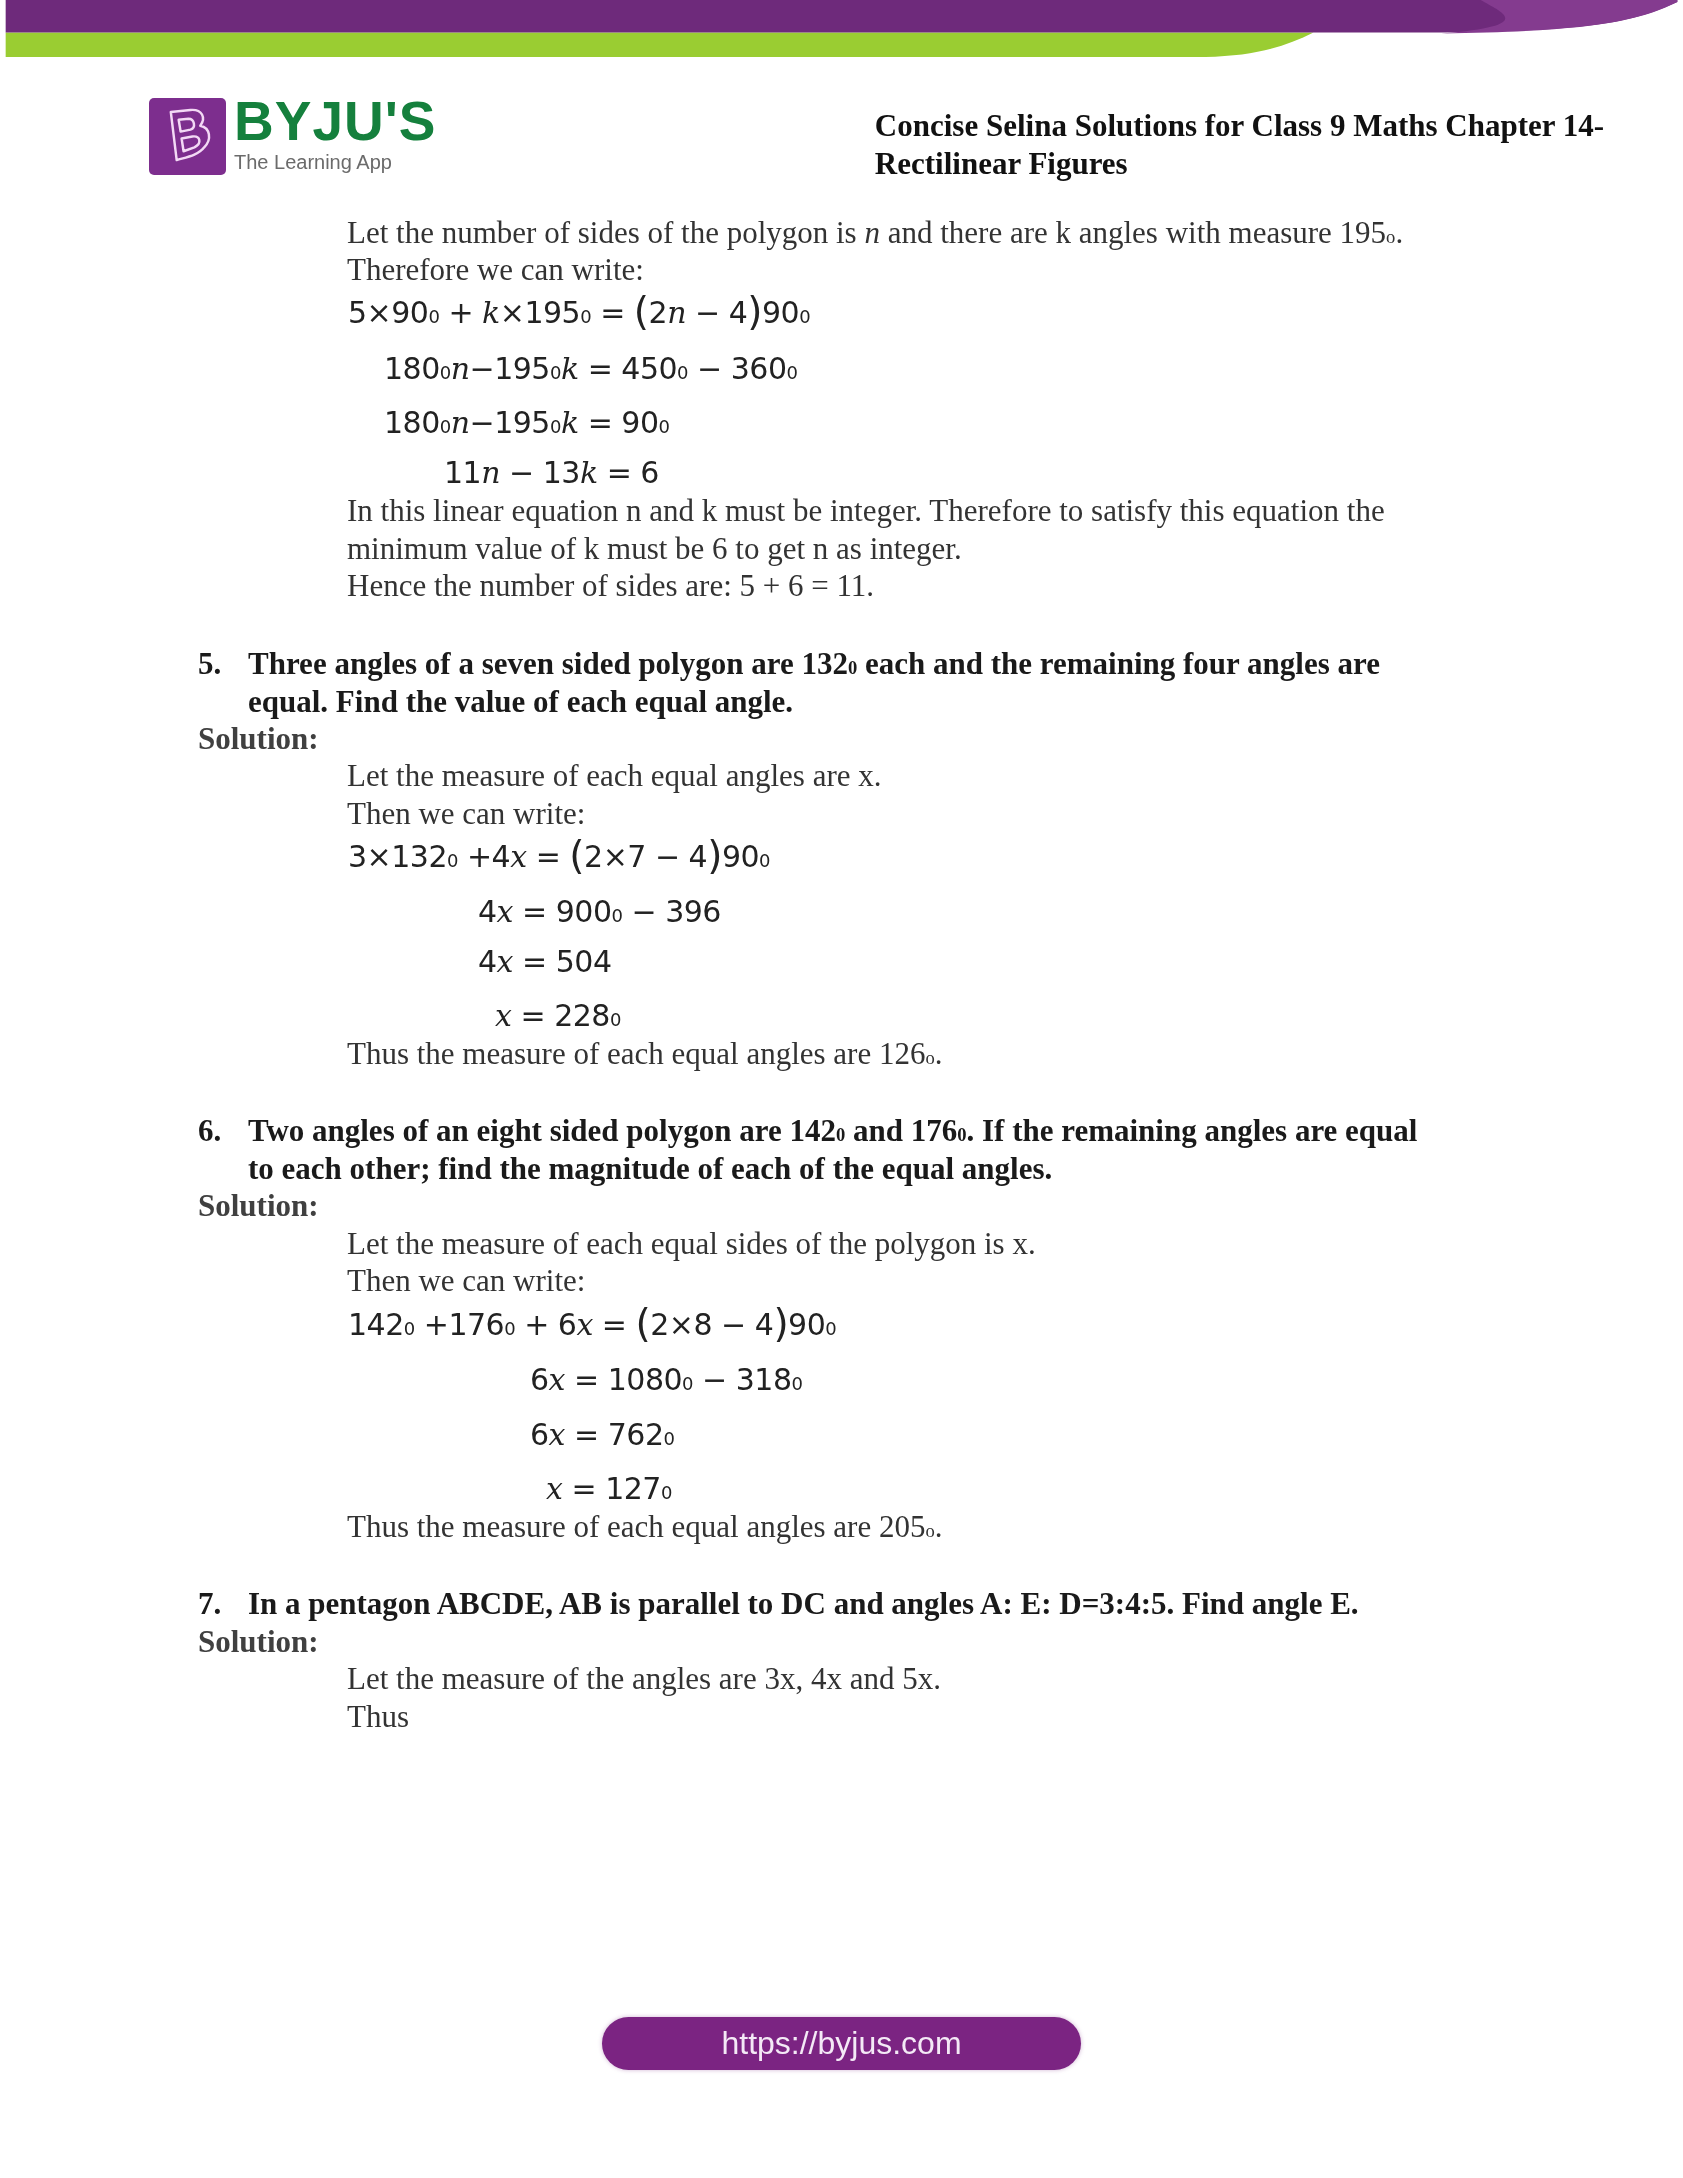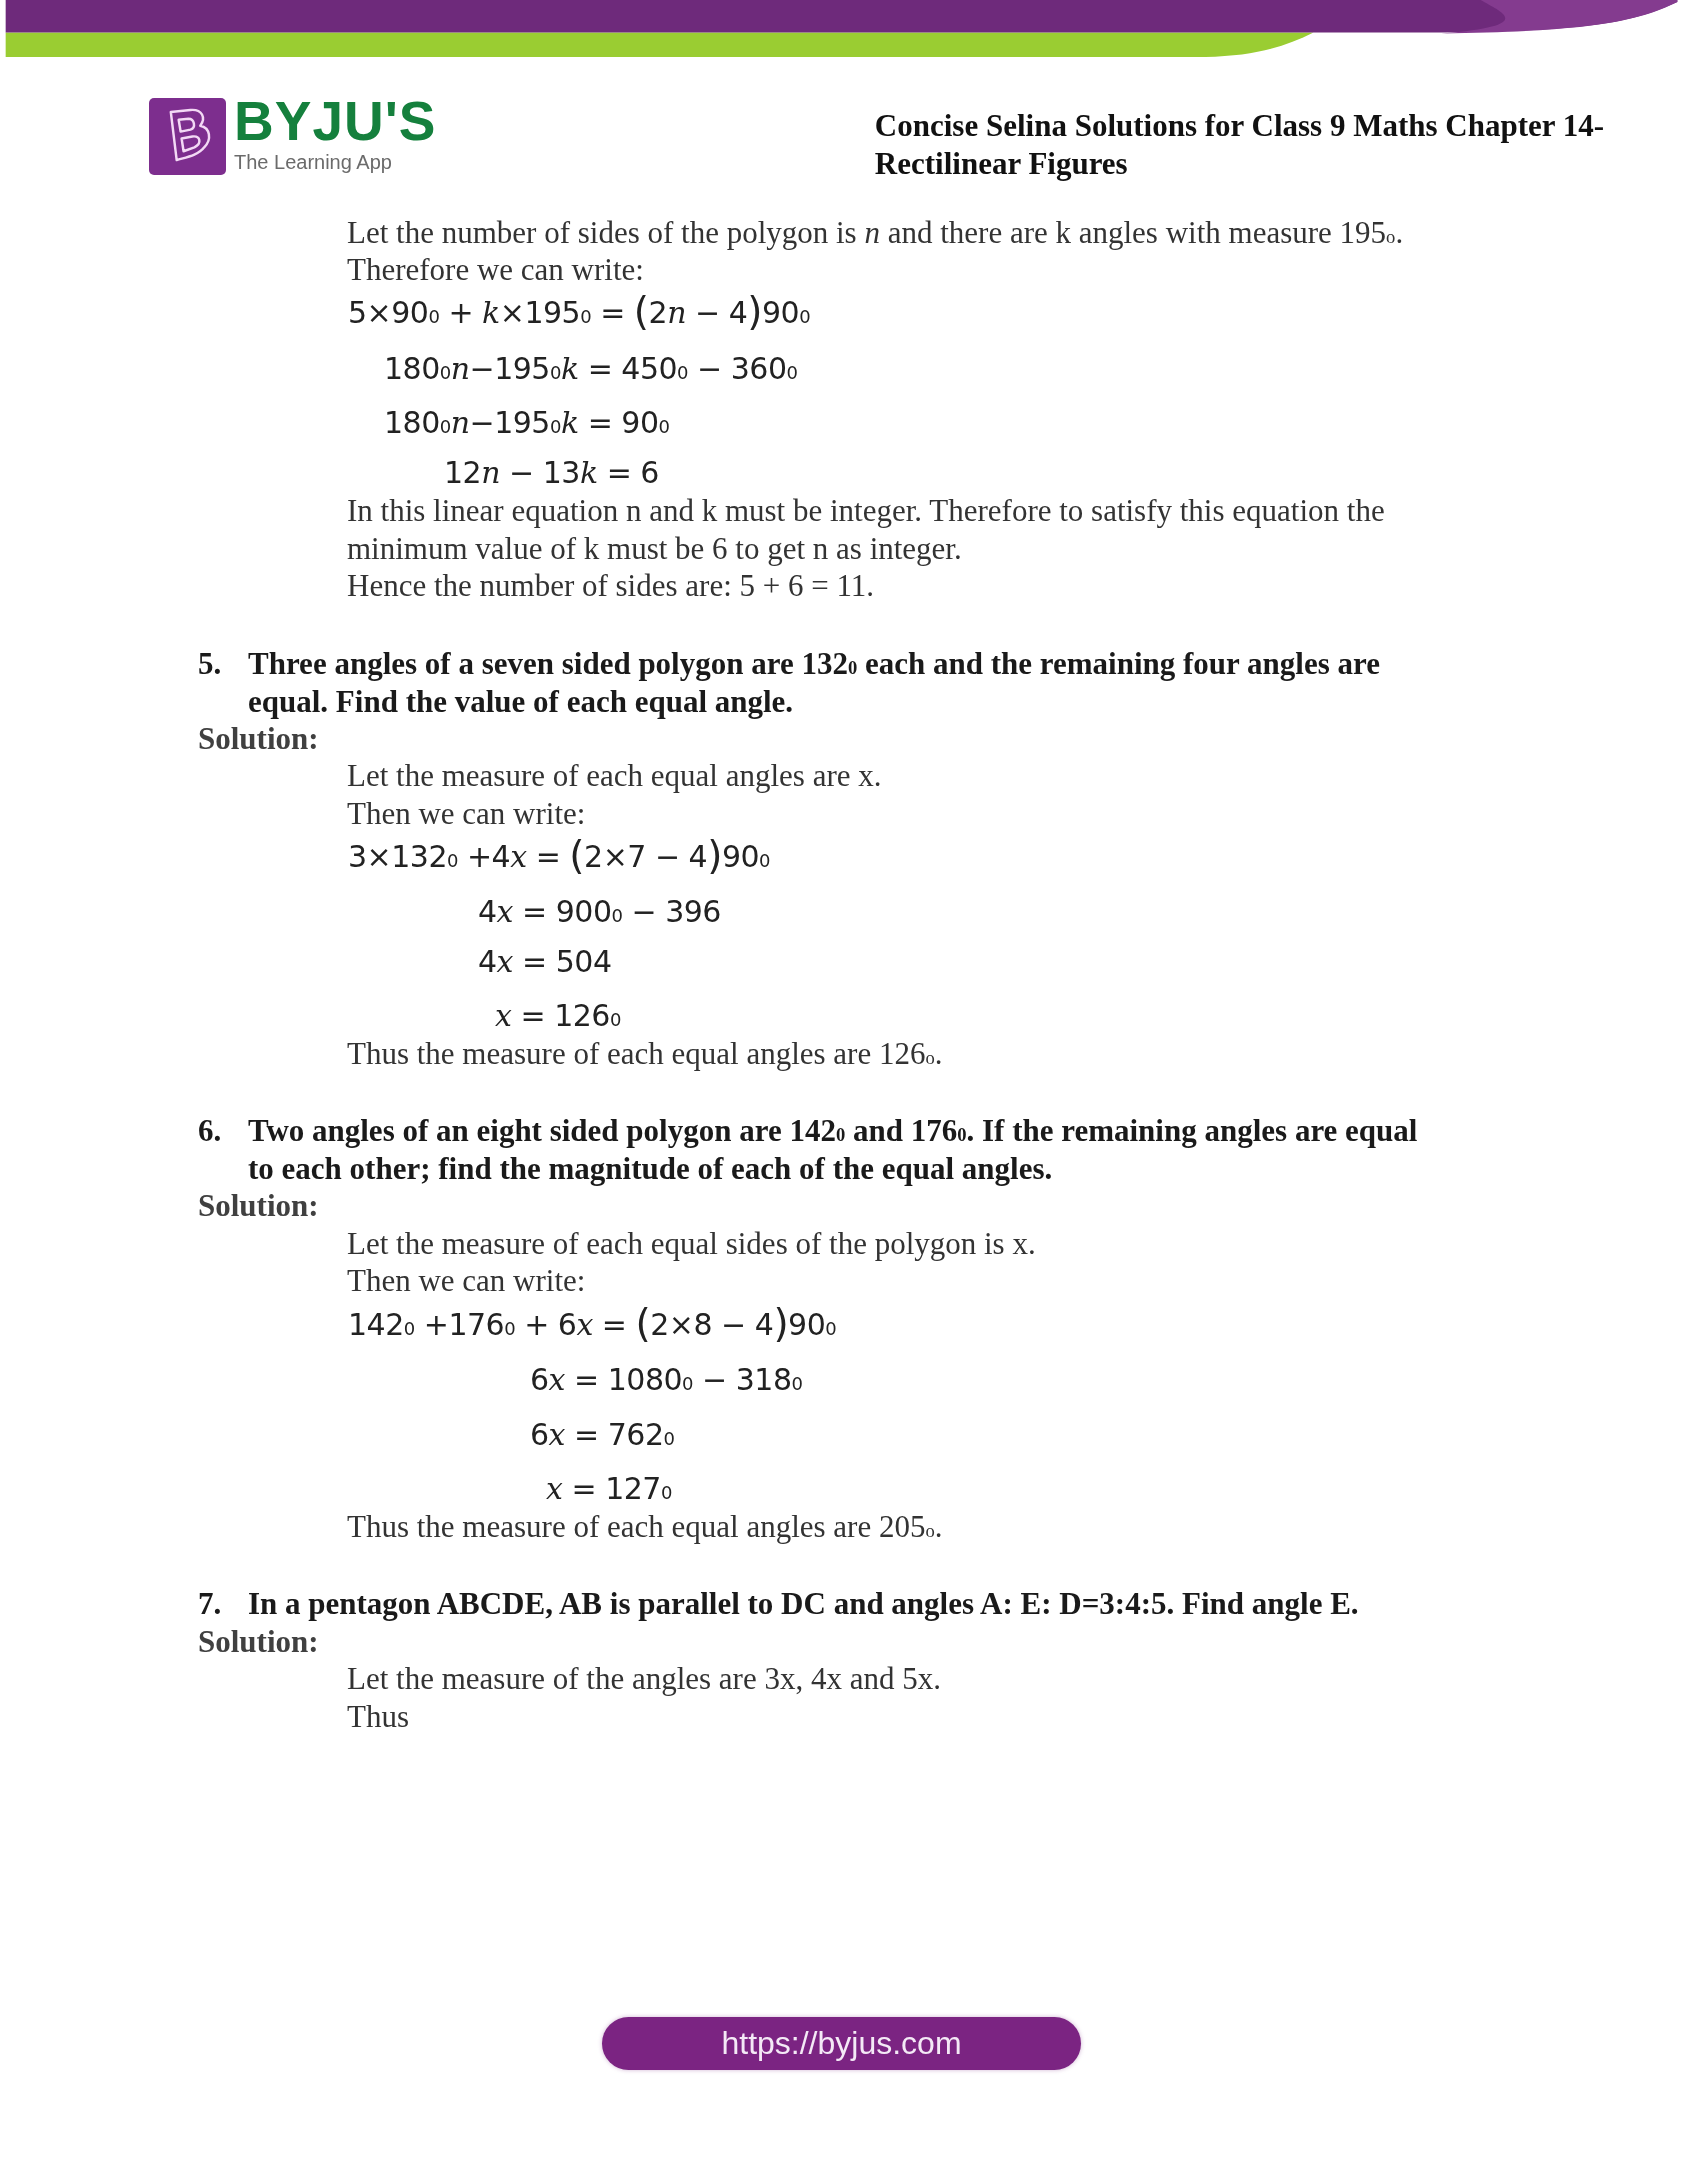--- a/index.html
+++ b/index.html
@@ -46,38 +46,38 @@
   <div>Concise Selina Solutions for Class 9 Maths Chapter 14-</div>
   <div>Rectilinear Figures</div>
 </div>
 
 <div class="line" style="left:347px; top:214px;"><span>Let the number of sides of the polygon is </span><i>n</i><span> and there are k angles with measure 195</span><sup>o</sup><span>.</span></div>
 <div class="line" style="left:347px; top:251px;">Therefore we can write:</div>
 
 <div class="eq" style="left:348px; top:293px;"><span>5×90</span><sup>0</sup><span> + </span><i>k</i><span>×195</span><sup>0</sup><span> = </span><span class="paren">(</span><span>2</span><i>n</i><span> − 4</span><span class="paren">)</span><span>90</span><sup>0</sup></div>
 <div class="eq" style="left:384px; top:350px;"><span>180</span><sup>0</sup><i>n</i><span>−195</span><sup>0</sup><i>k</i><span> = 450</span><sup>0</sup><span> − 360</span><sup>0</sup></div>
 <div class="eq" style="left:384px; top:404px;"><span>180</span><sup>0</sup><i>n</i><span>−195</span><sup>0</sup><i>k</i><span> = 90</span><sup>0</sup></div>
-<div class="eq" style="left:444px; top:454px;"><span>12</span><i>n</i><span> − 13</span><i>k</i><span> = 6</span></div>
+<div class="eq" style="left:444px; top:454px;"><span>11</span><i>n</i><span> − 13</span><i>k</i><span> = 6</span></div>
 
 <div class="line" style="left:347px; top:492px;">In this linear equation n and k must be integer. Therefore to satisfy this equation the</div>
 <div class="line" style="left:347px; top:530px;">minimum value of k must be 6 to get n as integer.</div>
 <div class="line" style="left:347px; top:567px;">Hence the number of sides are: 5 + 6 = 11.</div>
 
 <div class="q" style="left:198px; top:645px;">
   <span class="num">5.</span>
   <span class="txt"><span>Three angles of a seven sided polygon are 132</span><sup>0</sup><span> each and the remaining four angles are</span></span>
   <span class="txt" style="top:38px;">equal. Find the value of each equal angle.</span>
 </div>
 <div class="sol" style="top:720px;">Solution:</div>
 <div class="line" style="left:347px; top:757px;">Let the measure of each equal angles are x.</div>
 <div class="line" style="left:347px; top:795px;">Then we can write:</div>
 <div class="eq" style="left:348px; top:837px;"><span>3×132</span><sup>0</sup><span> +4</span><i>x</i><span> = </span><span class="paren">(</span><span>2×7 − 4</span><span class="paren">)</span><span>90</span><sup>0</sup></div>
 <div class="eq" style="left:478px; top:893px;"><span>4</span><i>x</i><span> = 900</span><sup>0</sup><span> − 396</span></div>
 <div class="eq" style="left:478px; top:943px;"><span>4</span><i>x</i><span> = 504</span></div>
-<div class="eq" style="left:495px; top:997px;"><i>x</i><span> = 126</span><sup>0</sup></div>
+<div class="eq" style="left:495px; top:997px;"><i>x</i><span> = 228</span><sup>0</sup></div>
 <div class="line" style="left:347px; top:1035px;"><span>Thus the measure of each equal angles are 126</span><sup>o</sup><span>.</span></div>
 
 <div class="q" style="left:198px; top:1112px;">
   <span class="num">6.</span>
   <span class="txt"><span>Two angles of an eight sided polygon are 142</span><sup>0</sup><span> and 176</span><sup>0</sup><span>. If the remaining angles are equal</span></span>
   <span class="txt" style="top:38px;">to each other; find the magnitude of each of the equal angles.</span>
 </div>
 <div class="sol" style="top:1187px;">Solution:</div>
 <div class="line" style="left:347px; top:1225px;">Let the measure of each equal sides of the polygon is x.</div>
 <div class="line" style="left:347px; top:1262px;">Then we can write:</div>

